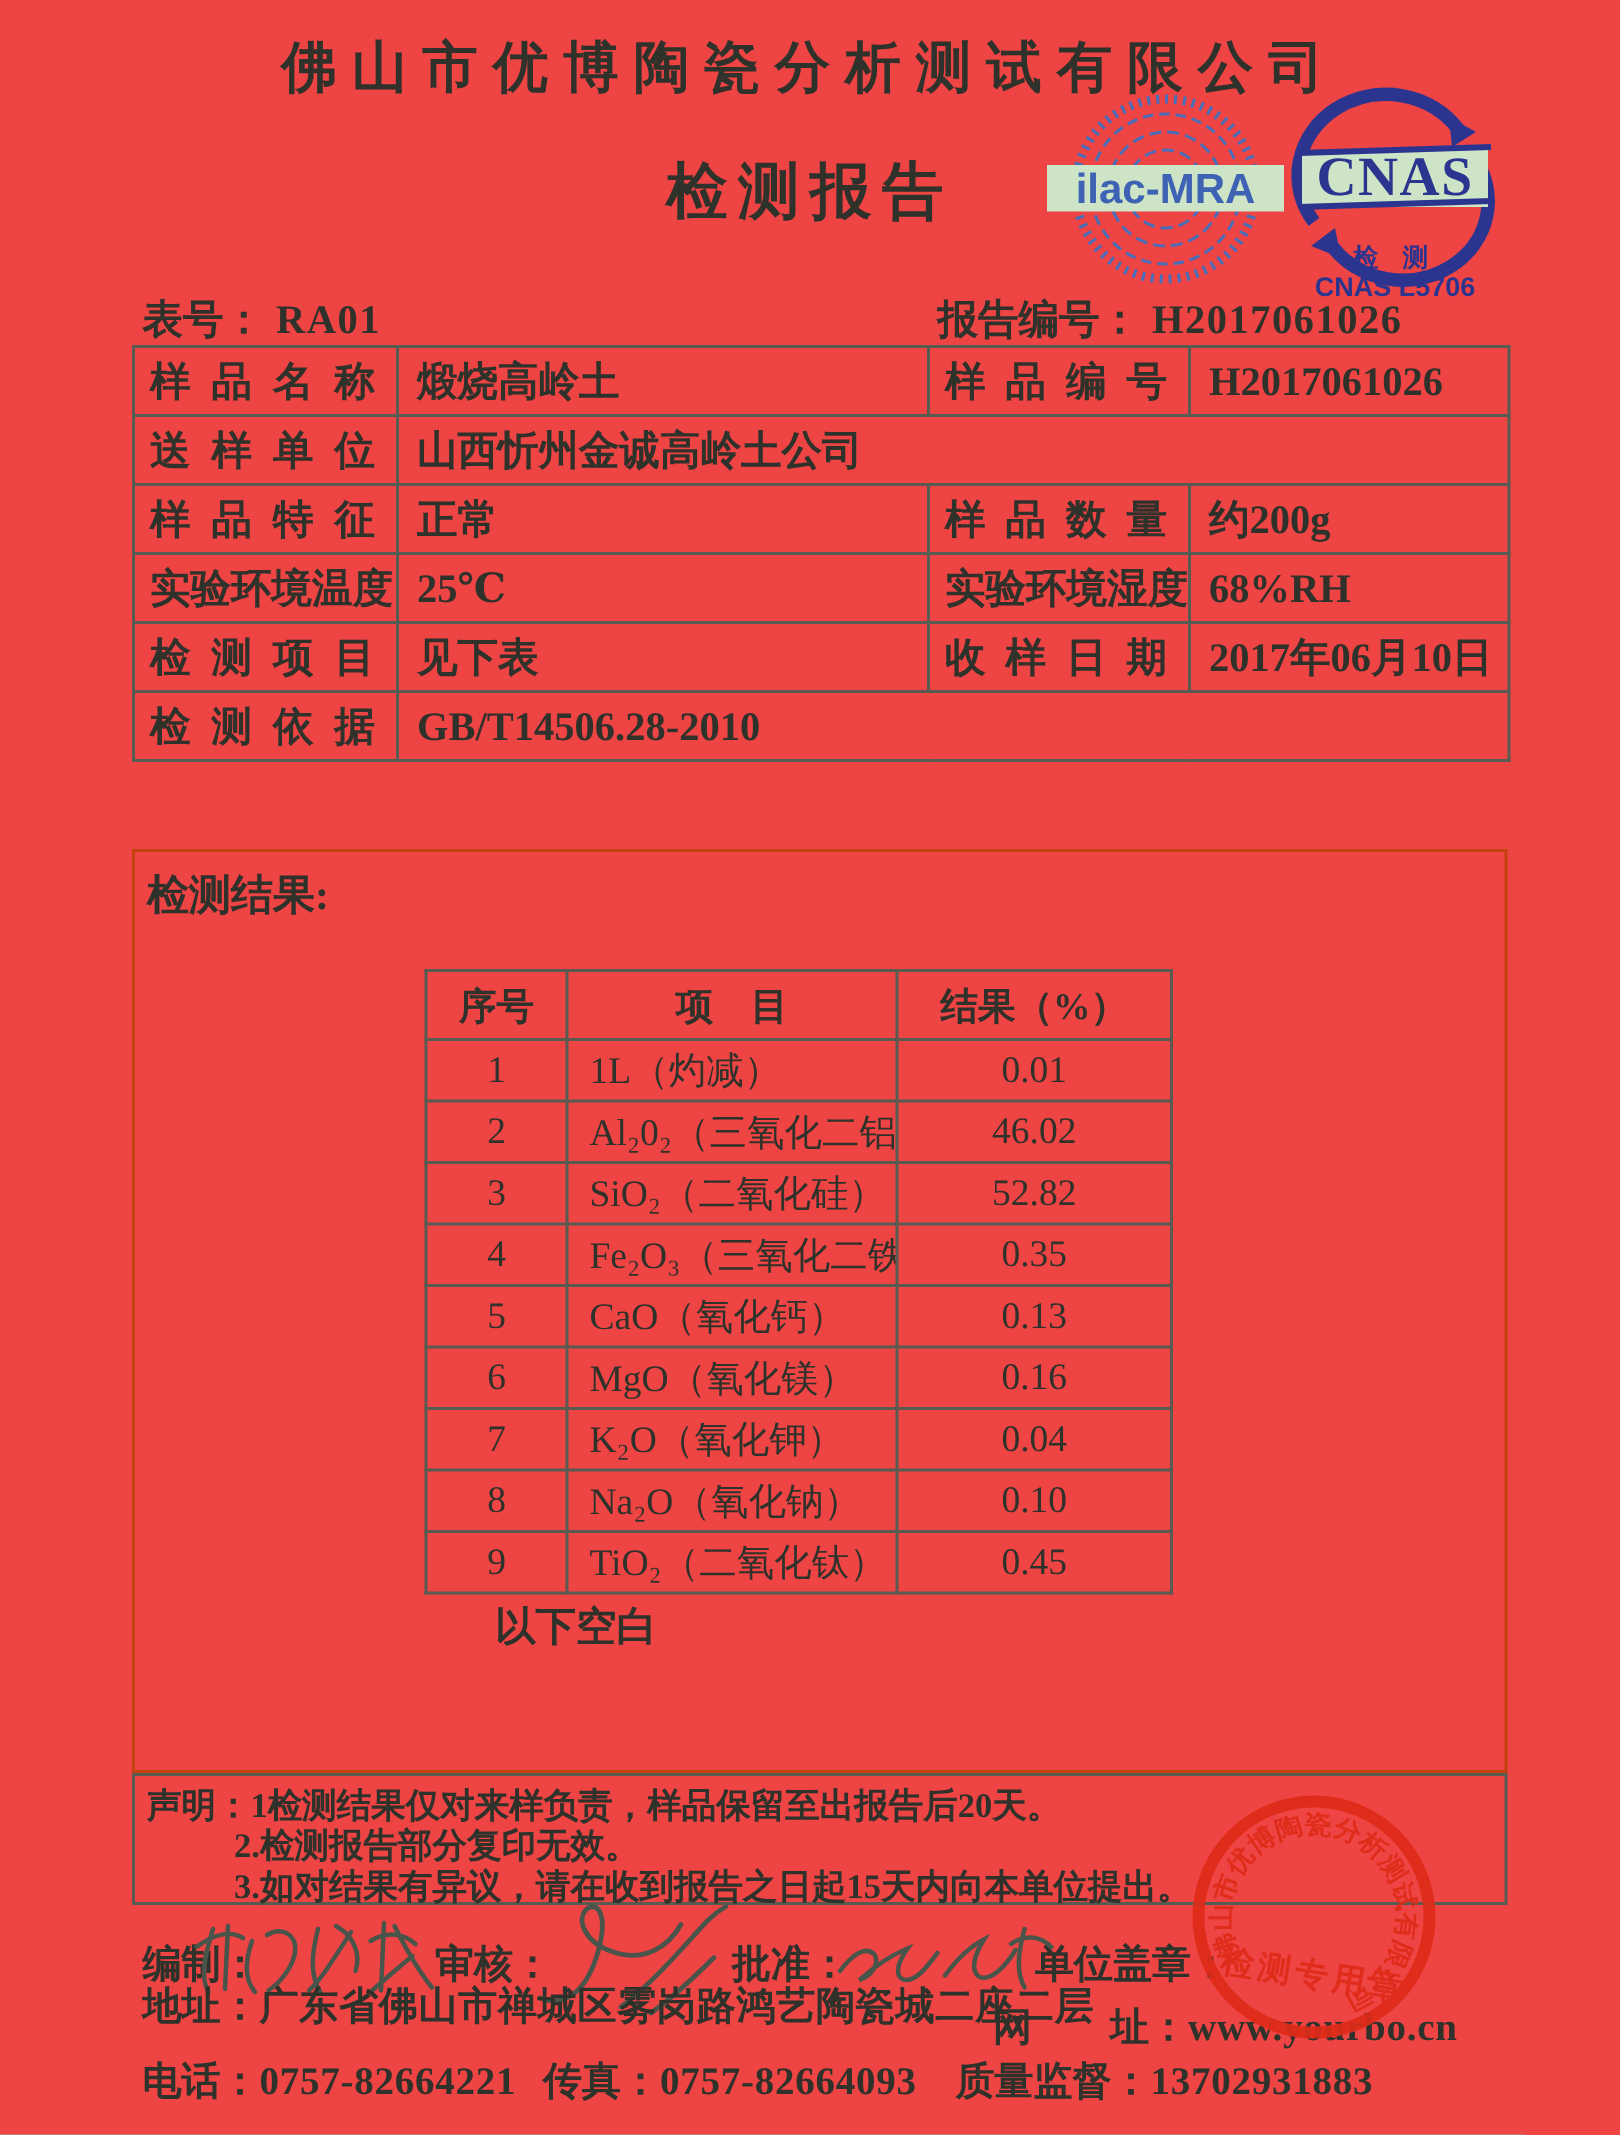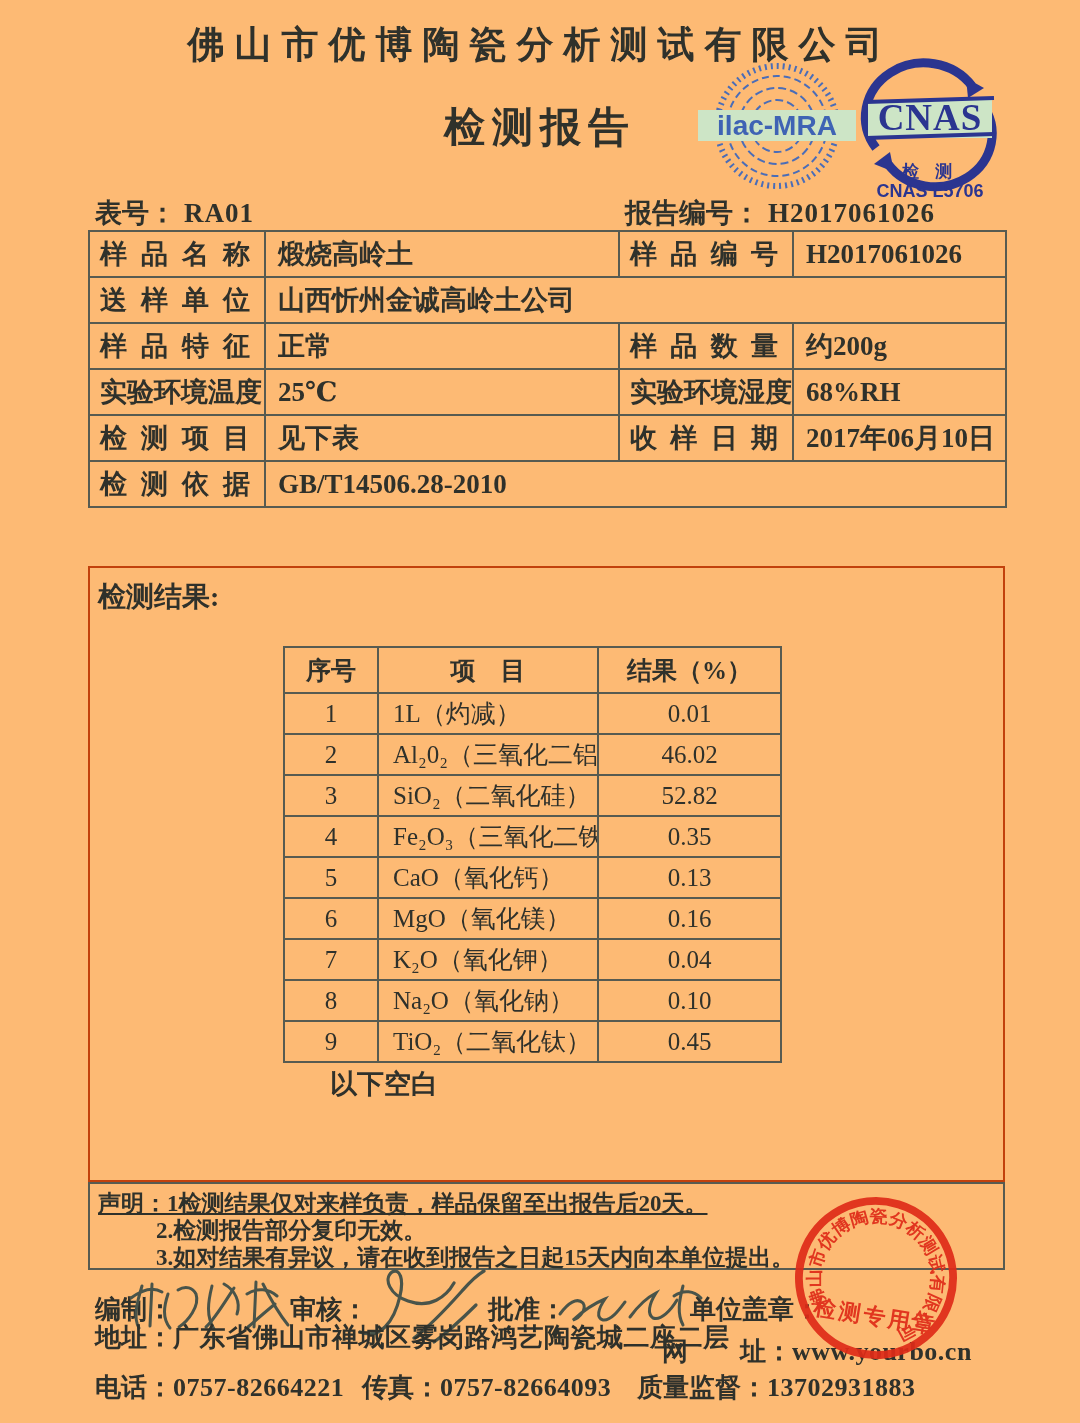--- a/index.html
+++ b/index.html
@@ -1,17 +1,17 @@
 <!DOCTYPE html>
 <html><head>
 <meta charset="utf-8">
 <style>
   html,body{margin:0;padding:0;background:#9aa79a;}
   .page{
-    position:relative;width:1080px;height:1423px;background:#fdba74;
+    position:relative;width:1080px;height:1423px;background:#ef4444;
     font-family:"Liberation Serif","DejaVu Serif",serif;color:#2f312b;
     overflow:hidden;margin:0 auto;
   }
   .company-title{
     position:absolute;top:20px;left:0;width:100%;text-align:center;
     font-size:37px;font-weight:700;letter-spacing:10px;white-space:nowrap;
   }
   .report-title{
     position:absolute;top:100px;left:0;width:100%;text-align:center;
     font-size:41px;font-weight:700;letter-spacing:7px;white-space:nowrap;
@@ -34,21 +34,21 @@
   .results-box{position:absolute;left:88px;top:566px;width:913px;height:612px;border:2px solid #c2410c;}
   .results-label{position:absolute;left:8px;top:10px;font-size:28px;font-weight:700;}
   .res-table{position:absolute;left:193px;top:78px;width:497px;}
   .res-table td{border:2px solid #575b51;height:37px;font-size:25px;text-align:center;overflow:hidden;white-space:nowrap;}
   .res-table tr.hdr td{height:42px;font-weight:700;}
   .res-table td.item{text-align:left;padding-left:14px;}
   .blank-note{position:absolute;left:240px;top:498px;font-size:27px;font-weight:700;}
 
   .statement-box{position:absolute;left:88px;top:1182px;width:913px;height:84px;border:2px solid #575b51;}
   .statement-box .ln{position:absolute;left:8px;font-size:23px;font-weight:700;white-space:nowrap;}
-  .statement-box .ln1{top:4px;text-decoration:underline;}
+  .statement-box .ln1{top:4px;}
   .statement-box .ln2{top:31px;left:66px;}
   .statement-box .ln3{top:58px;left:66px;}
 
   .f-item{position:absolute;font-size:26px;font-weight:700;white-space:nowrap;}
   .f-item .fv{font-weight:700;letter-spacing:0.5px;}
   .sig{position:absolute;}
   .stamp{position:absolute;left:785px;top:1186px;opacity:0.92;}
 </style>
 </head>
 <body>

